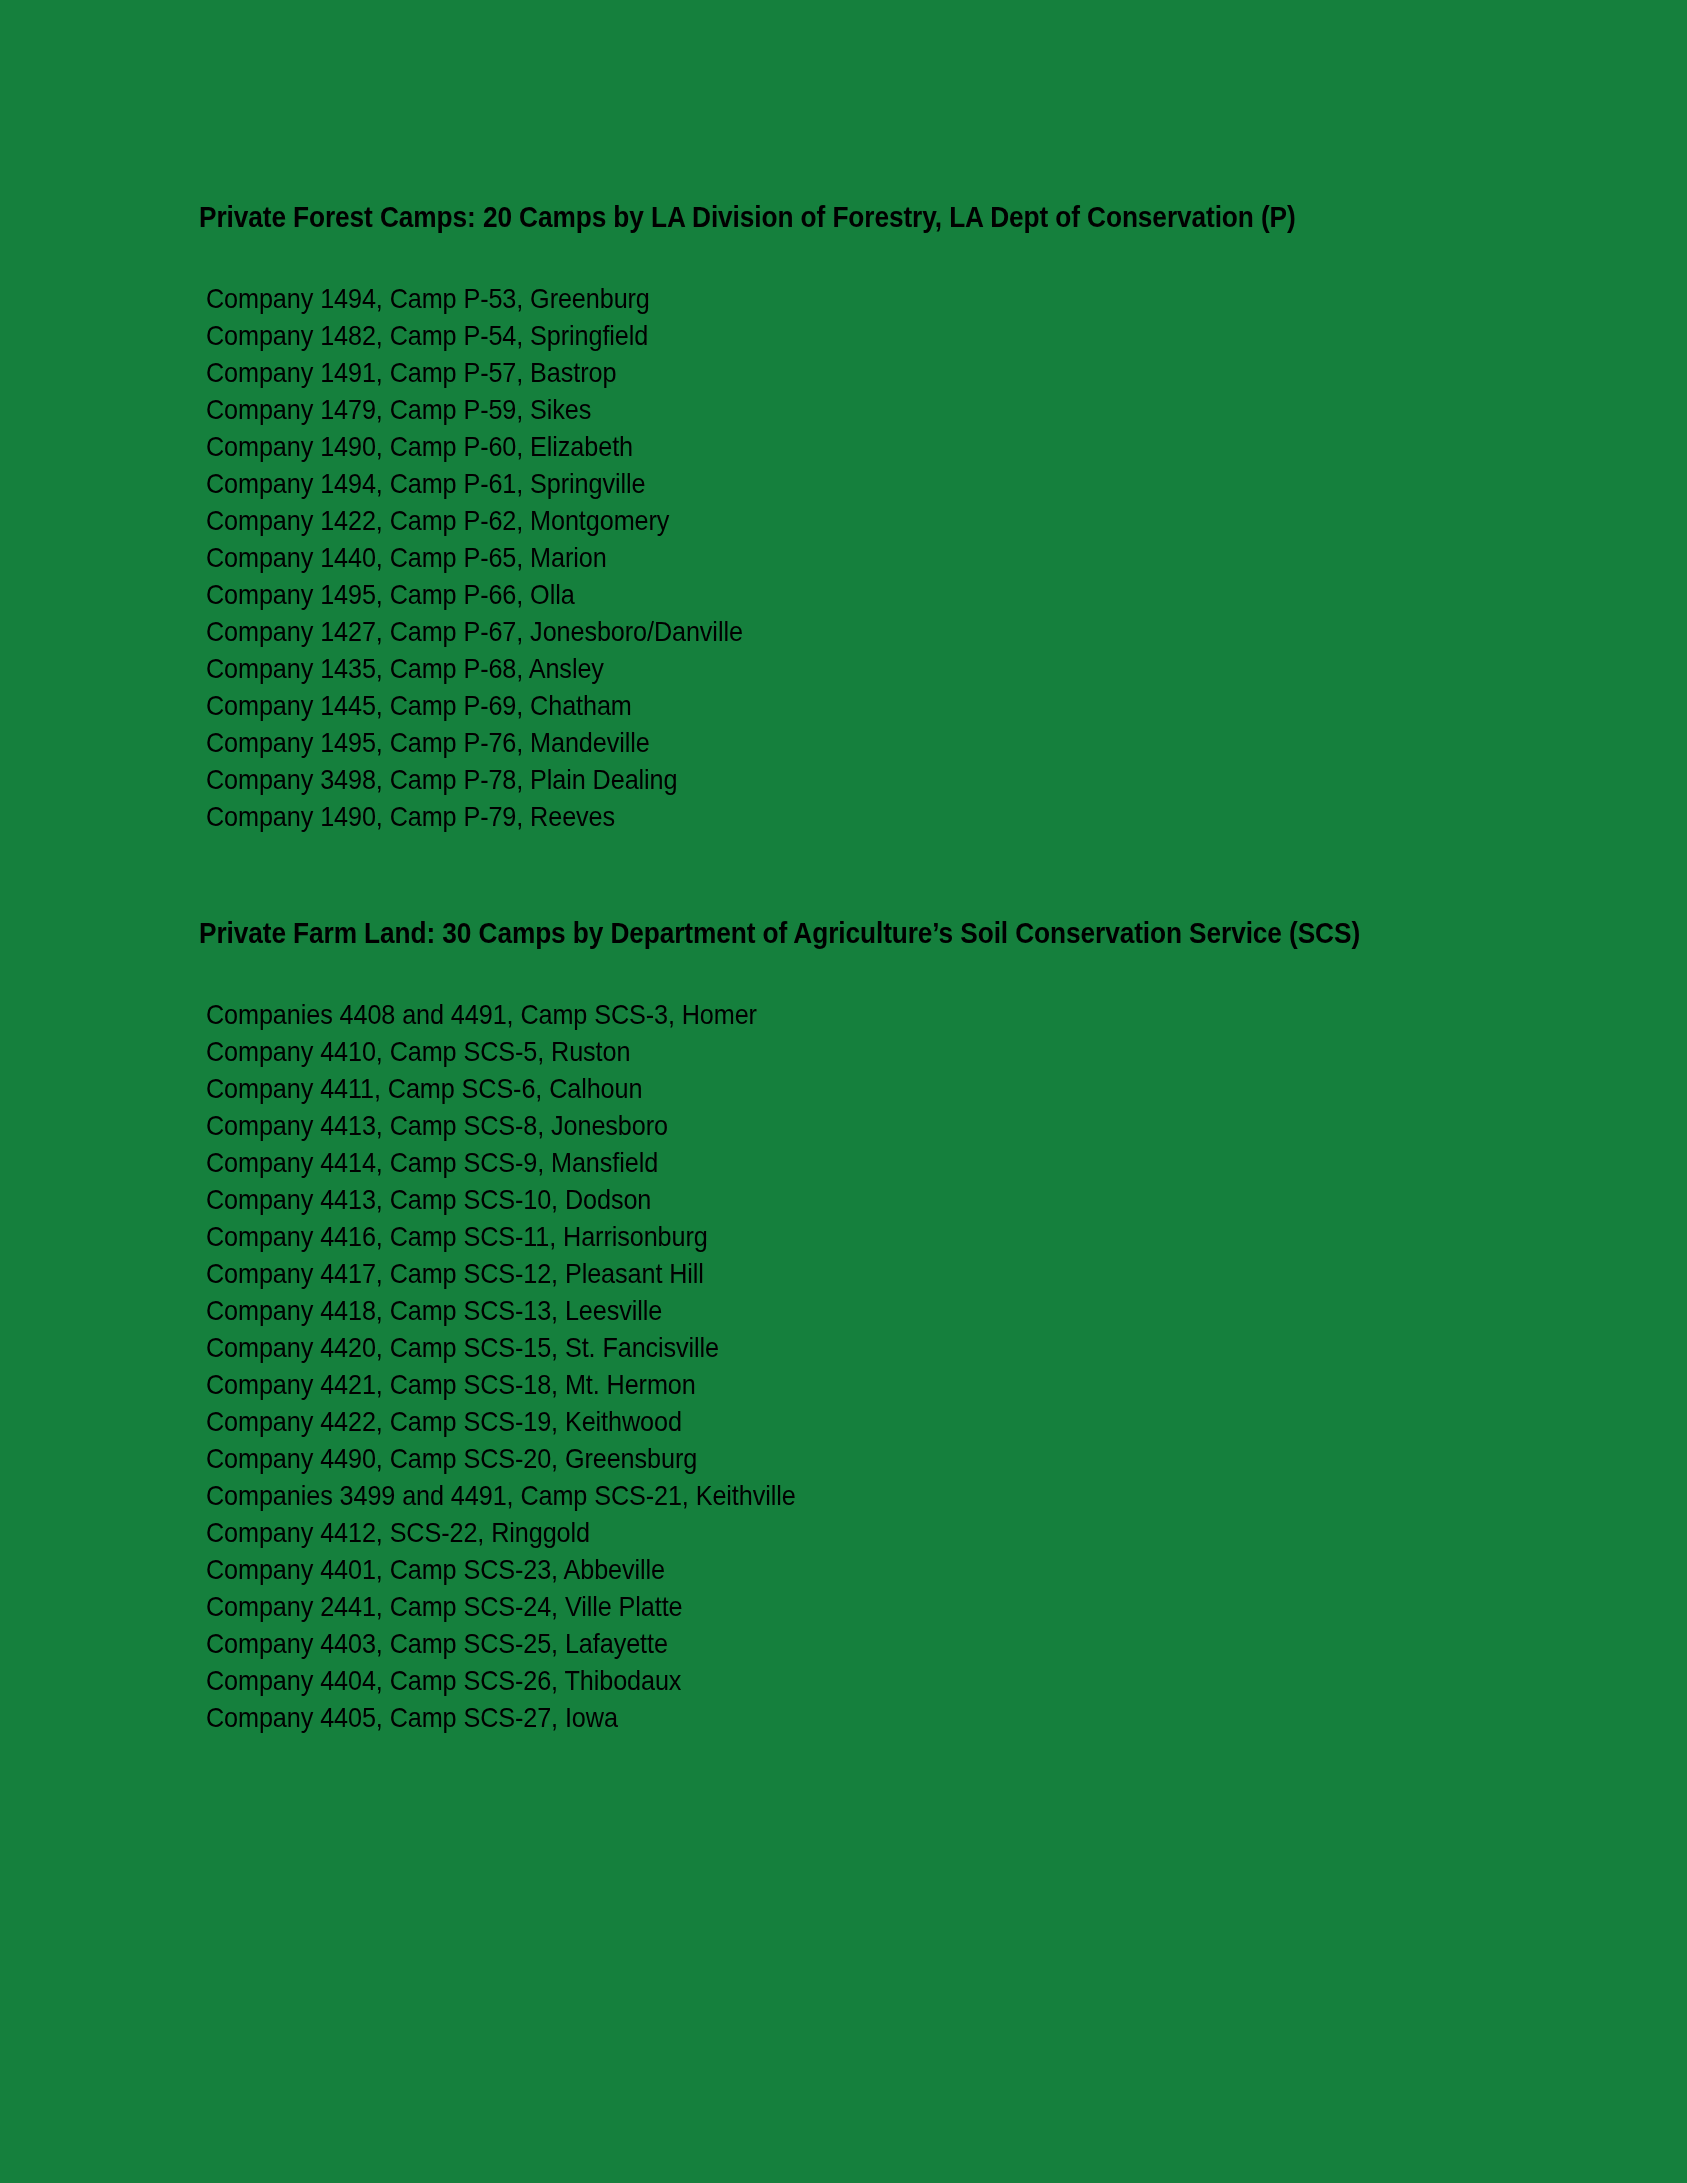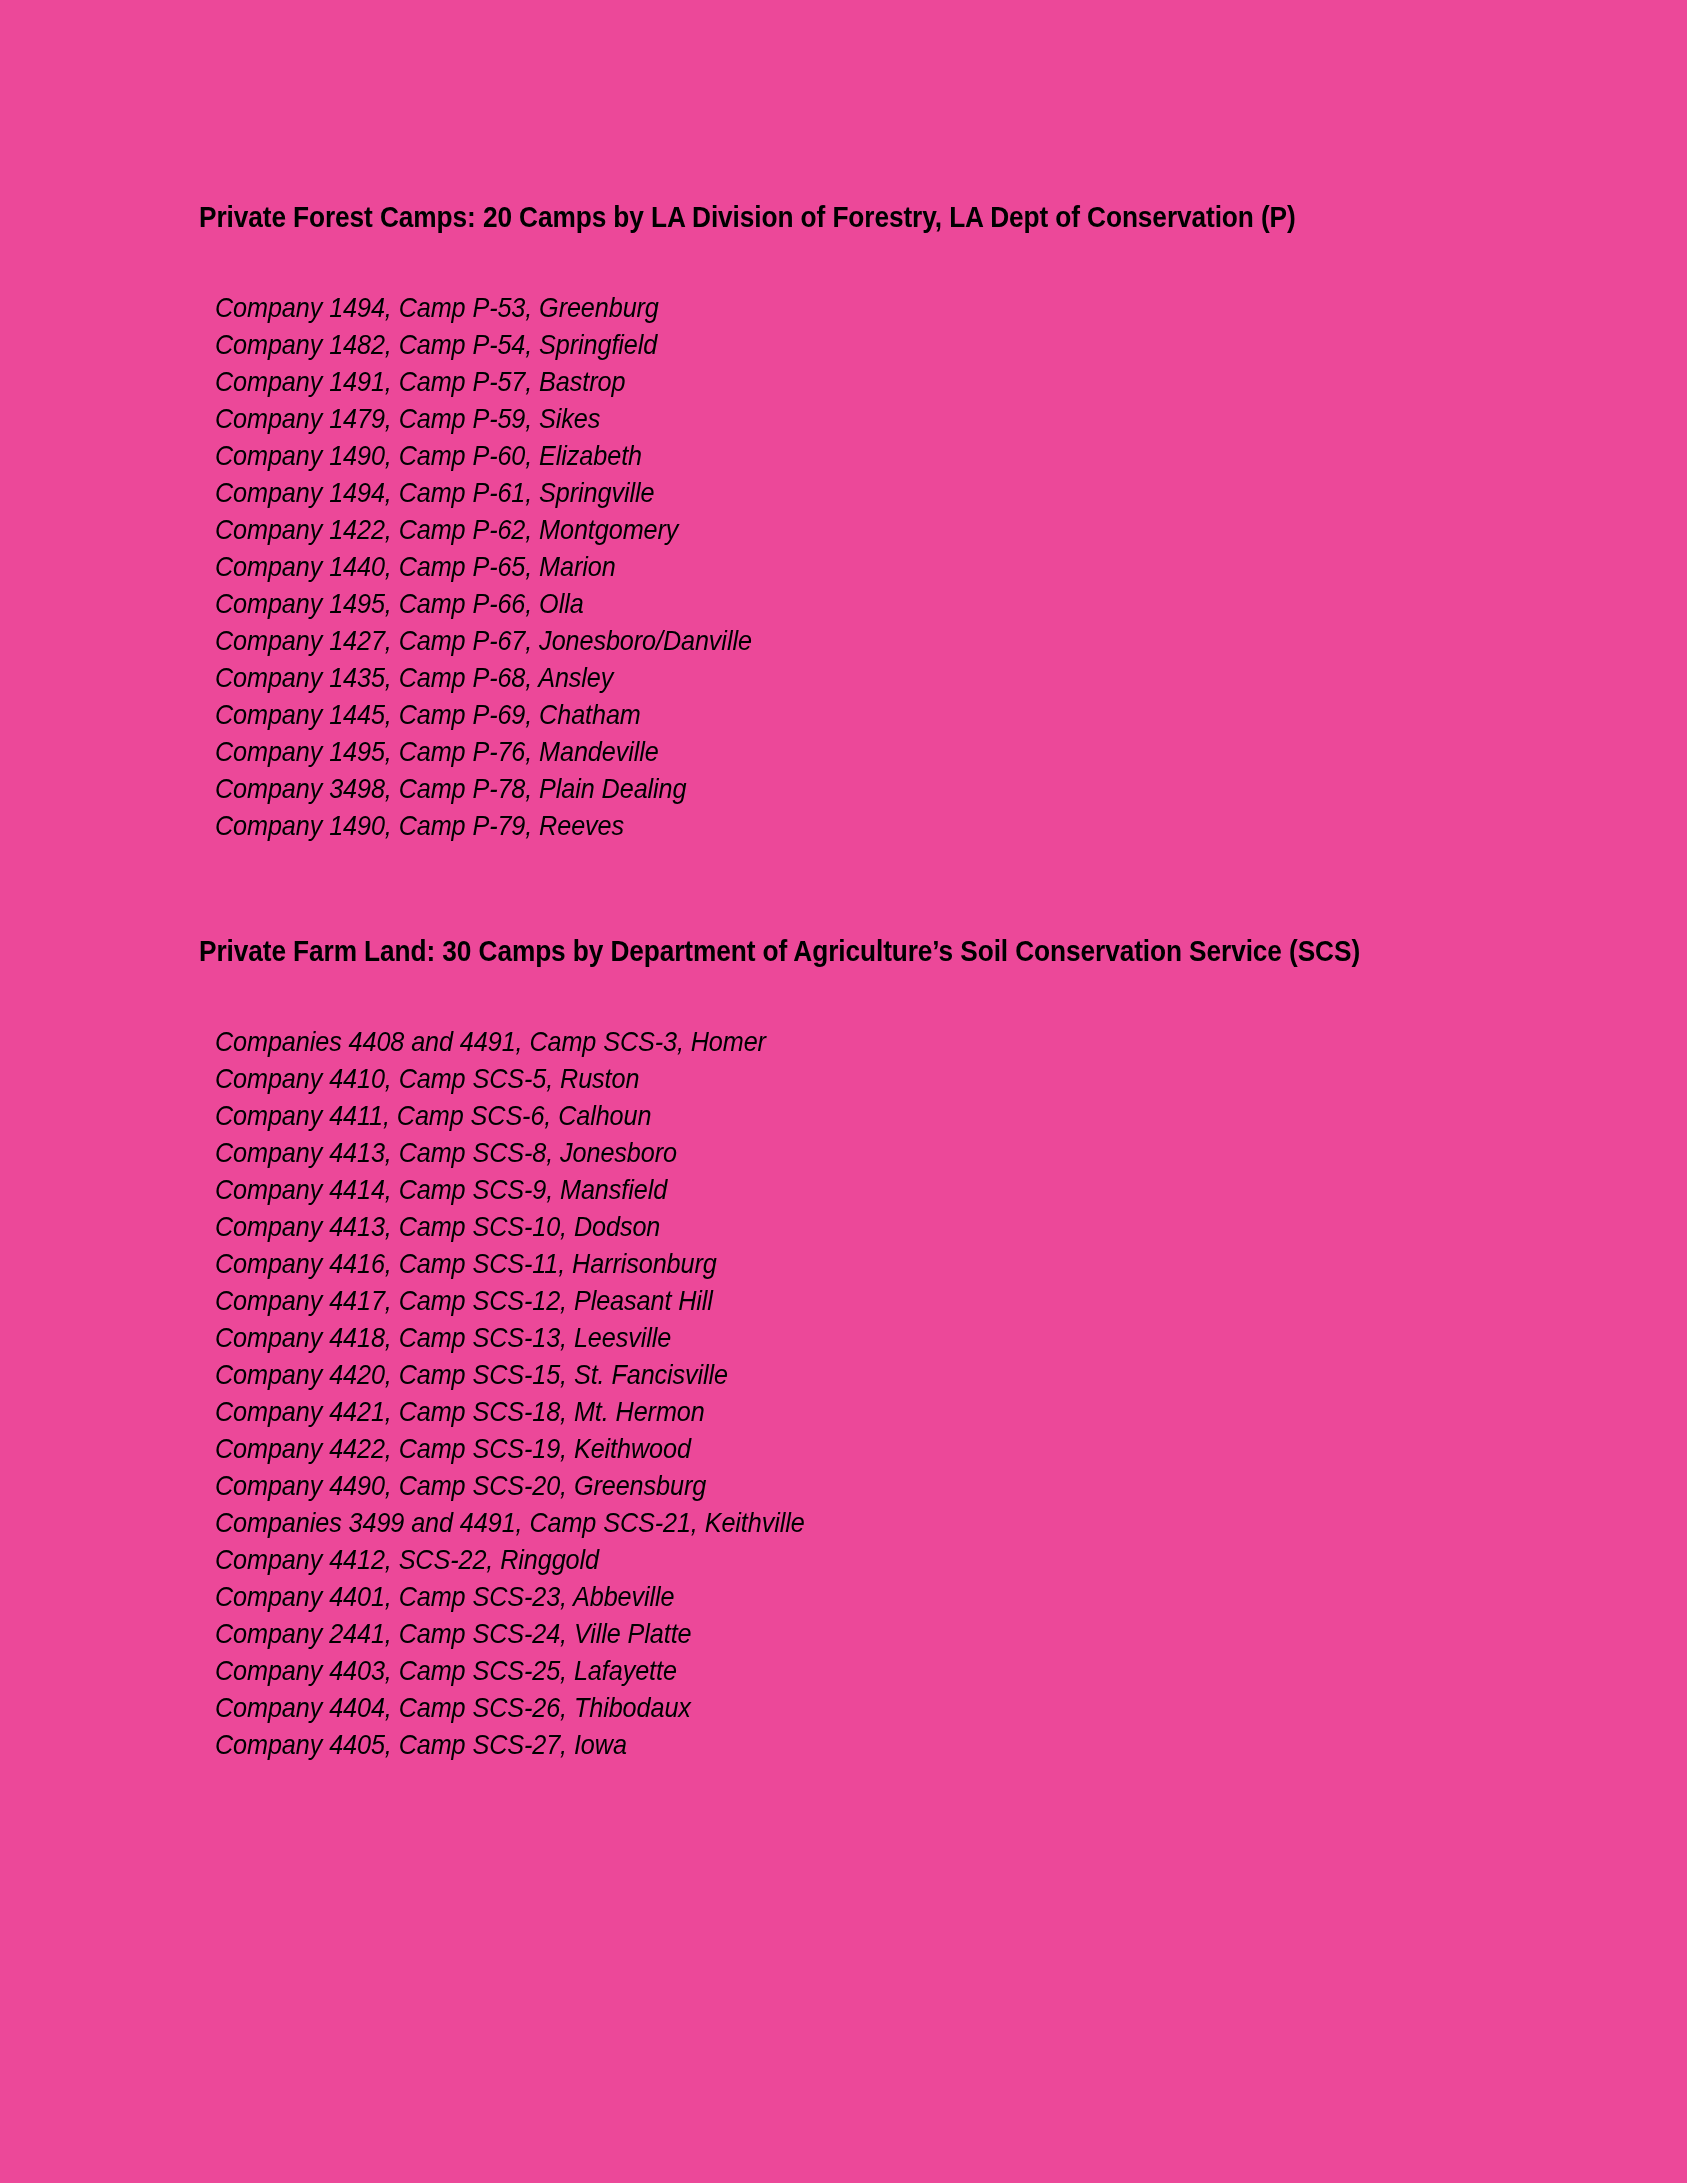--- a/index.html
+++ b/index.html
@@ -13,21 +13,21 @@
     height: 2183px;
     font-family: "Liberation Sans", "DejaVu Sans", sans-serif;
     color: #000000;
     -webkit-font-smoothing: antialiased;
   }
 
   .page {
     position: relative;
     width: 1687px;
     height: 2183px;
-    background: #ec4899;
+    background: #15803d;
     box-sizing: border-box;
     padding: 199px 0 0 199px;
   }
 
   .doc-body {
     width: 1307px;
   }
 
   .section {
     margin: 0;
@@ -49,23 +49,22 @@
   .spacer-line {
     height: 37px;
   }
 
   .spacer-double {
     height: 73px;
   }
 
   .camp-list {
     list-style: none;
-    margin: 16px;
+    margin: 7px;
     padding: 0;
-    font-style: italic;
   }
 
   .camp-list-item {
     font-size: 28px;
     font-weight: normal;
     line-height: 37px;
     letter-spacing: -0.1px;
     white-space: nowrap;
     transform: scaleX(0.9);
     transform-origin: left center;

